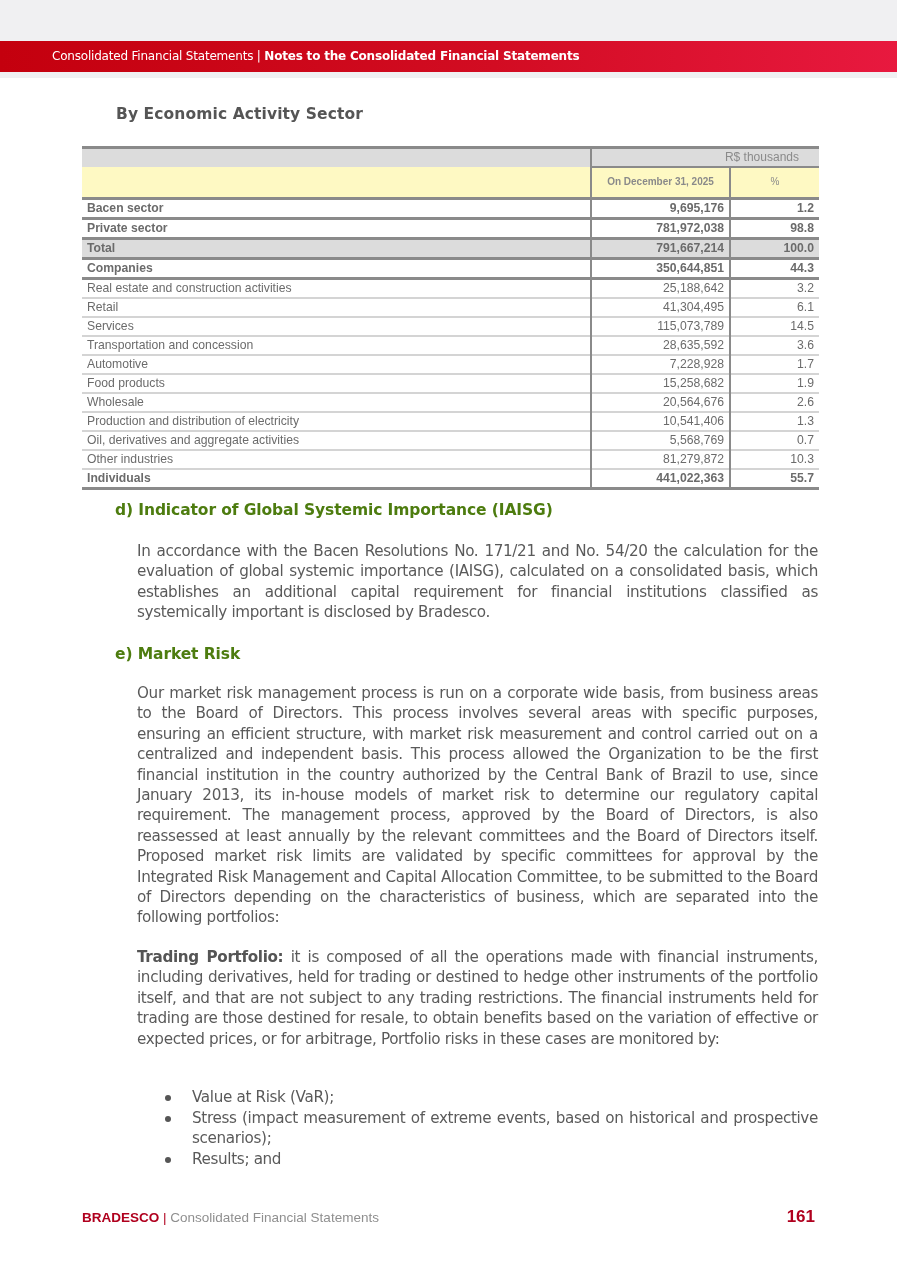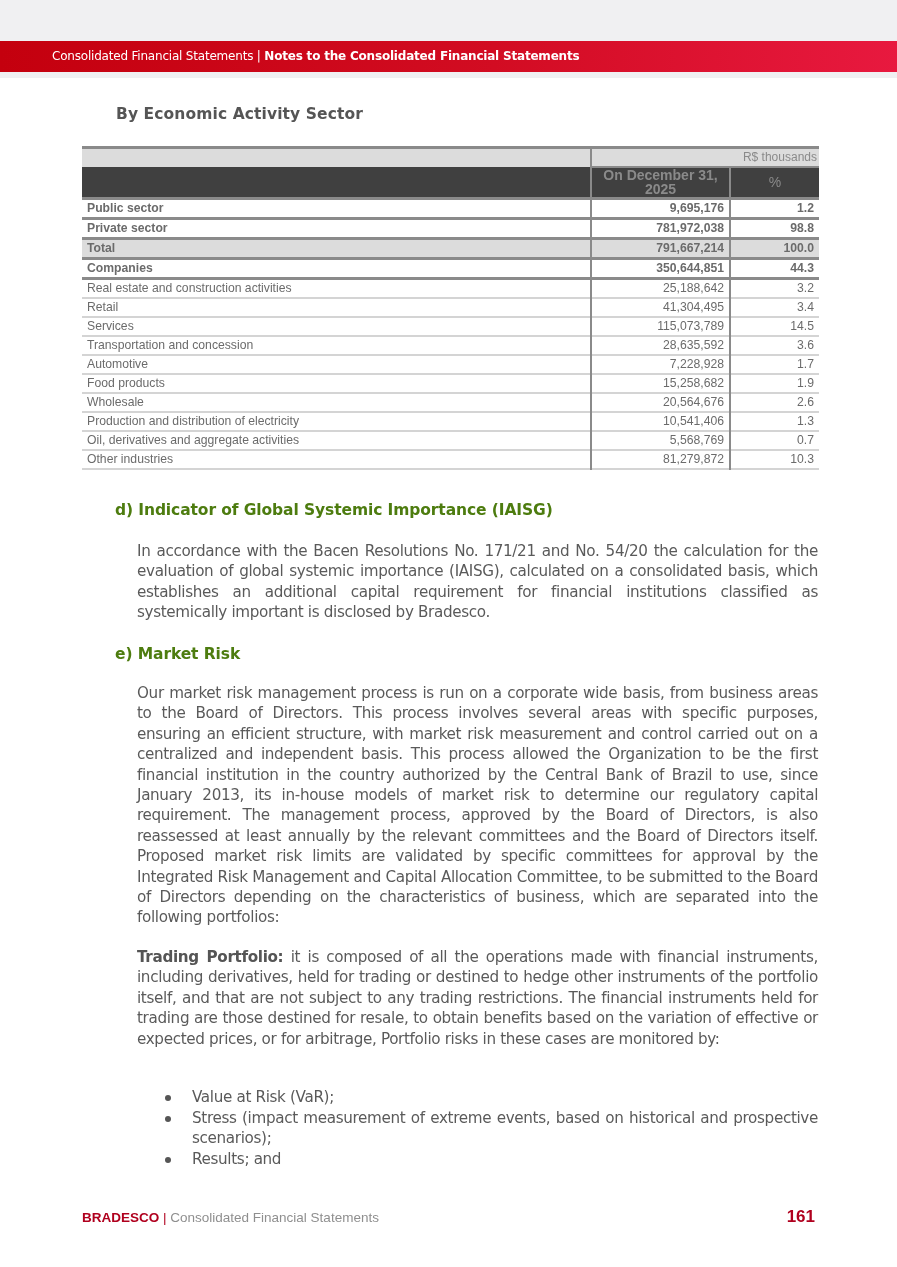--- a/index.html
+++ b/index.html
@@ -24,22 +24,22 @@
   table.sector-table {
     position: absolute; left: 82px; top: 146px; width: 737px;
     border-collapse: collapse; font-family: "Liberation Sans", sans-serif; font-size: 12.2px; color: #6b6b6b;
   }
   .sector-table td, .sector-table th { padding: 0 5px; height: 18.5px; line-height: 17px; white-space: nowrap; }
   .sector-table .c-label { width: 509px; text-align: left; }
   .sector-table .c-val { width: 139px; text-align: right; border-left: 2px solid #8a8a8a; }
   .sector-table .c-pct { width: 89px; text-align: right; border-left: 2px solid #8a8a8a; }
   .sector-table thead tr.r-unit th { background: #dcdcdc; border-top: 3px solid #8a8a8a; height: 19px; font-weight: normal; color: #8a8a8a; font-size: 12px; }
   .sector-table thead tr.r-unit th.c-label { border-left: none; }
-  .sector-table thead tr.r-unit th.unit-cell { border-left: 2px solid #8a8a8a; text-align: right; border-bottom: 2px solid #8a8a8a; padding-right: 2px; }
-  .sector-table thead tr.r-head th { background: #404040; height: 31px; font-weight: bold; color: #8a8a8a; line-height: 14px; font-size: 14px; }
+  .sector-table thead tr.r-unit th.unit-cell { border-left: 2px solid #8a8a8a; text-align: right; border-bottom: 2px solid #8a8a8a; padding-right: 20px; }
+  .sector-table thead tr.r-head th { background: #fef9c3; height: 31px; font-weight: bold; color: #8a8a8a; line-height: 14px; font-size: 10px; }
   .sector-table thead tr.r-head th.c-val { text-align: center; white-space: normal; }
   .sector-table thead tr.r-head th.c-pct { text-align: center; font-weight: normal; }
   .sector-table thead tr.r-head { border-bottom: 3px solid #8a8a8a; }
 
   .sector-table tbody tr { border-bottom: 2px solid #d4d4d4; }
   .sector-table tbody tr.bold-row { font-weight: bold; color: #6b6b6b; border-bottom: 3px solid #8a8a8a; }
   .sector-table tbody tr.total-row { background: #dcdcdc; }
   .sector-table tbody tr.last-row { border-bottom: 3px solid #8a8a8a; }
 
   .sub-heading {
@@ -80,21 +80,21 @@
       <th class="unit-cell" colspan="2">R$ thousands</th>
     </tr>
     <tr class="r-head">
       <th class="c-label"></th>
       <th class="c-val">On December 31, 2025</th>
       <th class="c-pct">%</th>
     </tr>
   </thead>
   <tbody id="table-body">
       <tr class="bold-row">
-        <td class="c-label">Public sector</td>
+        <td class="c-label">Bacen sector</td>
         <td class="c-val">9,695,176</td>
         <td class="c-pct">1.2</td>
       </tr>
       <tr class="bold-row">
         <td class="c-label">Private sector</td>
         <td class="c-val">781,972,038</td>
         <td class="c-pct">98.8</td>
       </tr>
       <tr class="bold-row total-row">
         <td class="c-label">Total</td>
@@ -107,21 +107,21 @@
         <td class="c-pct">44.3</td>
       </tr>
       <tr>
         <td class="c-label">Real estate and construction activities</td>
         <td class="c-val">25,188,642</td>
         <td class="c-pct">3.2</td>
       </tr>
       <tr>
         <td class="c-label">Retail</td>
         <td class="c-val">41,304,495</td>
-        <td class="c-pct">3.4</td>
+        <td class="c-pct">6.1</td>
       </tr>
       <tr>
         <td class="c-label">Services</td>
         <td class="c-val">115,073,789</td>
         <td class="c-pct">14.5</td>
       </tr>
       <tr>
         <td class="c-label">Transportation and concession</td>
         <td class="c-val">28,635,592</td>
         <td class="c-pct">3.6</td>
@@ -149,20 +149,25 @@
       <tr>
         <td class="c-label">Oil, derivatives and aggregate activities</td>
         <td class="c-val">5,568,769</td>
         <td class="c-pct">0.7</td>
       </tr>
       <tr>
         <td class="c-label">Other industries</td>
         <td class="c-val">81,279,872</td>
         <td class="c-pct">10.3</td>
       </tr>
+      <tr class="bold-row last-row">
+        <td class="c-label">Individuals</td>
+        <td class="c-val">441,022,363</td>
+        <td class="c-pct">55.7</td>
+      </tr>
     </tbody>
 </table>
 
 <div class="sub-heading" style="top:501px;">d) Indicator of Global Systemic Importance (IAISG)</div>
 <p class="para" style="top:541px;">In accordance with the Bacen Resolutions No. 171/21 and No. 54/20 the calculation for the evaluation of global systemic importance (IAISG), calculated on a consolidated basis, which establishes an additional capital requirement for financial institutions classified as systemically important is disclosed by Bradesco.</p>
 
 <div class="sub-heading" style="top:645px;">e) Market Risk</div>
 <p class="para" style="top:683px;">Our market risk management process is run on a corporate wide basis, from business areas to the Board of Directors. This process involves several areas with specific purposes, ensuring an efficient structure, with market risk measurement and control carried out on a centralized and independent basis. This process allowed the Organization to be the first financial institution in the country authorized by the Central Bank of Brazil to use, since January 2013, its in-house models of market risk to determine our regulatory capital requirement. The management process, approved by the Board of Directors, is also reassessed at least annually by the relevant committees and the Board of Directors itself. Proposed market risk limits are validated by specific committees for approval by the Integrated Risk Management and Capital Allocation Committee, to be submitted to the Board of Directors depending on the characteristics of business, which are separated into the following portfolios:</p>
 
 <p class="para" style="top:947px;"><span class="lead-bold">Trading Portfolio:</span><span> it is composed of all the operations made with financial instruments, including derivatives, held for trading or destined to hedge other instruments of the portfolio itself, and that are not subject to any trading restrictions. The financial instruments held for trading are those destined for resale, to obtain benefits based on the variation of effective or expected prices, or for arbitrage, Portfolio risks in these cases are monitored by:</span></p>

